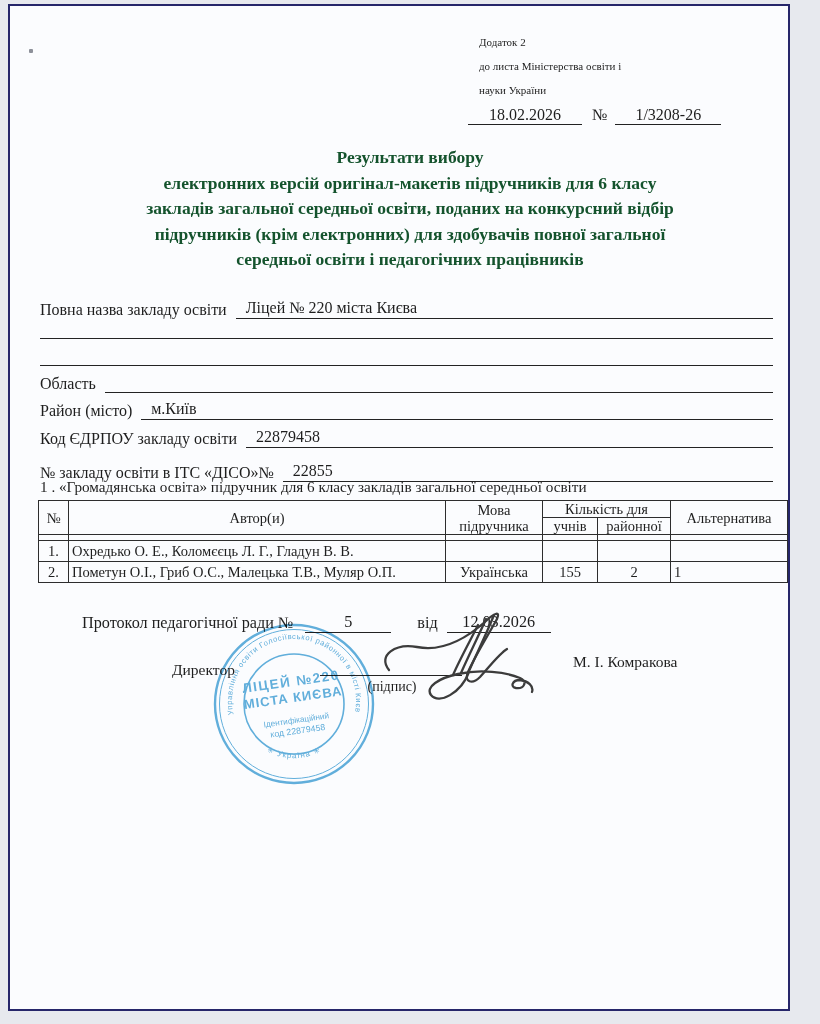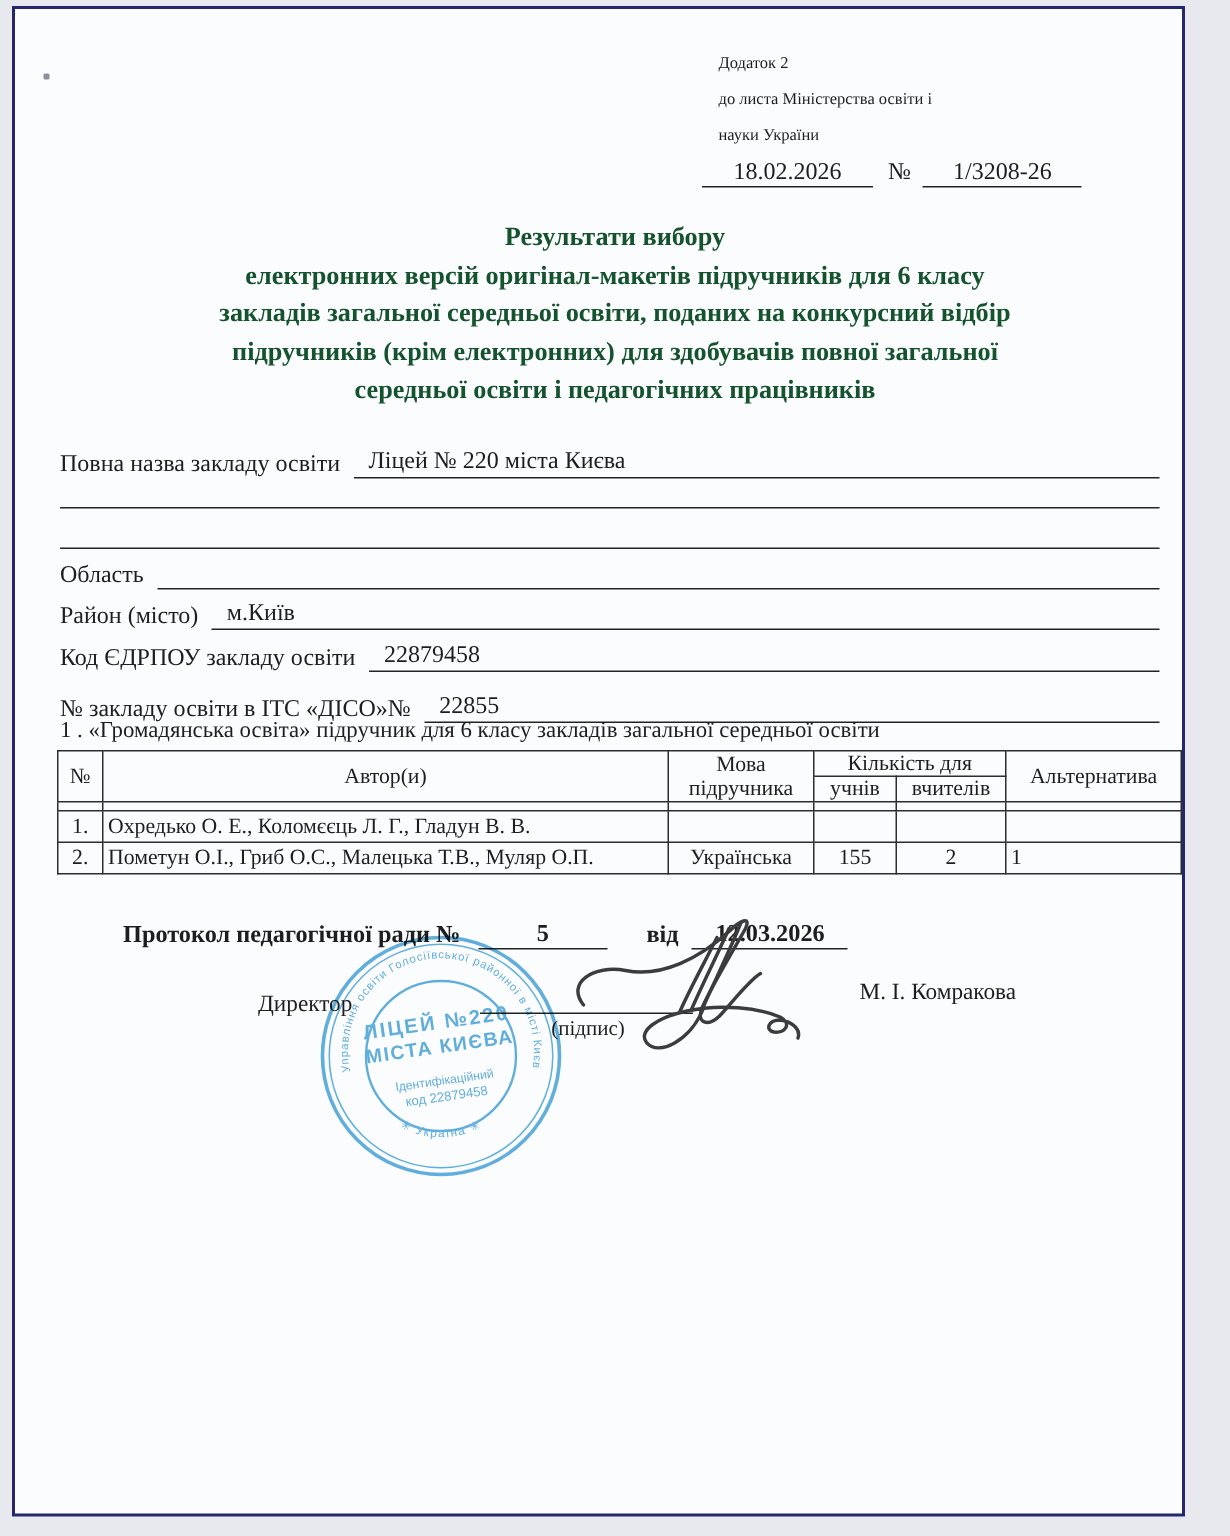--- a/index.html
+++ b/index.html
@@ -52,21 +52,21 @@
   table.results tr.hrow1 th{ height:17px; }
   table.results tr.hrow2 th{ height:16px; }
   table.results tr.spacer td{ height:6px; padding:0; }
   table.results tr.data td{ height:21px; }
   td.c-num{ text-align:center; }
   td.c-auth{ text-align:left; padding-left:6px; }
   td.c-lang, td.c-stud, td.c-teach{ text-align:center; }
   td.c-alt{ text-align:left; padding-left:5px; }
 
   
-  .protocol-row{ left:82px; top:613px; display:flex; align-items:center; font-size:16.2px;font-weight:bold; }
+  .protocol-row{ left:82px; top:613px; display:flex; align-items:center; font-size:16.2px; }
   .u-proto{ width:86px; margin-left:12px; }
   .vid{ margin-left:26px; }
   .u-pdate{ width:104px; margin-left:9px; }
 
   
   .director-label{ left:172px; top:661px; font-size:15.5px; }
   .sig-line{ left:320px; top:657px; width:142px; height:19px; border-bottom:1.6px solid #232323; }
   .sig-caption{ left:344px; top:679px; width:96px; text-align:center; font-size:14px; }
   .director-name{ left:573px; top:653px; font-size:15.5px; }
 
@@ -135,21 +135,21 @@
     <tbody>
       <tr class="hrow1">
         <th rowspan="2">№</th>
         <th rowspan="2">Автор(и)</th>
         <th rowspan="2">Мова підручника</th>
         <th colspan="2">Кількість для</th>
         <th rowspan="2">Альтернатива</th>
       </tr>
       <tr class="hrow2">
         <th>учнів</th>
-        <th>вчителів</th>
+        <th>районної</th>
       </tr>
       <tr class="spacer">
         <td></td>
           <td></td>
           <td></td>
         <td></td>
           <td></td>
           <td></td>
       </tr>
       <tr class="data">

